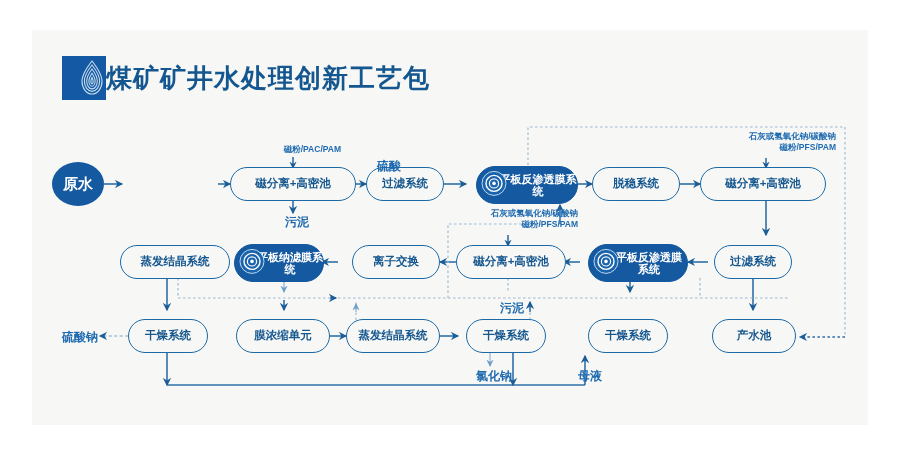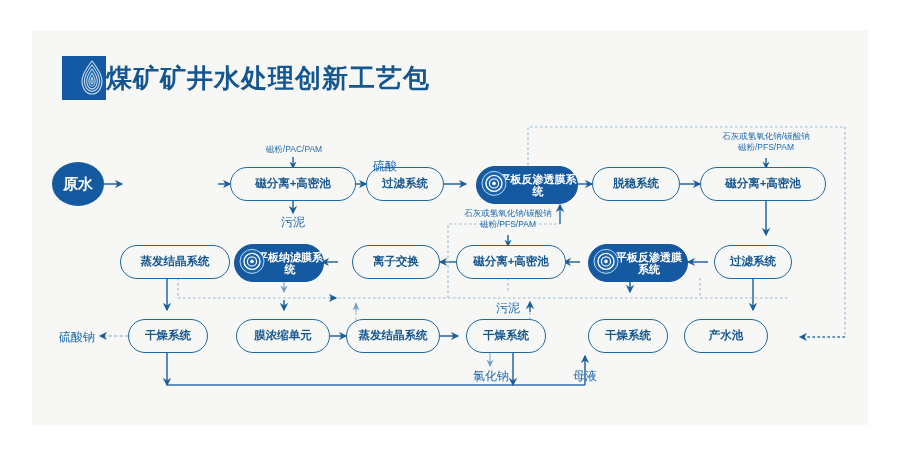--- a/index.html
+++ b/index.html
@@ -57,22 +57,22 @@
   .node .ico{position:absolute;left:4px;top:50%;transform:translateY(-50%);}
   .circle-node{
     position:absolute;border-radius:50%;
     background:#1559a0;color:#fff;
     display:flex;align-items:center;justify-content:center;
     font-size:15px;font-weight:bold;
   }
 
   
   .wlabel{
-    position:absolute;color:#1f6bb0;font-size:8.5px;font-weight:normal;
-    white-space:nowrap;line-height:1.25;text-align:center;
+    position:absolute;color:#1f6bb0;font-size:8.5px;font-weight:bold;
+    white-space:nowrap;line-height:1.25;text-align:right;
   }
   .wlabel.sm{font-size:12px;}
 </style>
 </head>
 <body>
 
 <div id="canvas">
 
   <svg id="wires" viewBox="0 0 900 463" xmlns="http://www.w3.org/2000/svg">
     <defs>
@@ -257,21 +257,21 @@
   </div>
 
   <div class="node" style="left:466px;top:319px;width:80px;height:34px;">
     <span class="ntext">干燥系统</span>
   </div>
 
   <div class="node" style="left:588px;top:319px;width:80px;height:34px;">
     <span class="ntext">干燥系统</span>
   </div>
 
-  <div class="node" style="left:684px;top:319px;width:84px;height:34px;">
+  <div class="node" style="left:712px;top:319px;width:84px;height:34px;">
     <span class="ntext">产水池</span>
   </div>
 
   <div class="wlabel" style="left:247px;top:144px;width:94px;">
     <span>磁粉/PAC/PAM</span>
   </div>
 
   <div class="wlabel sm" style="left:369px;top:159px;width:32px;">
     <span>硫酸</span>
   </div>

